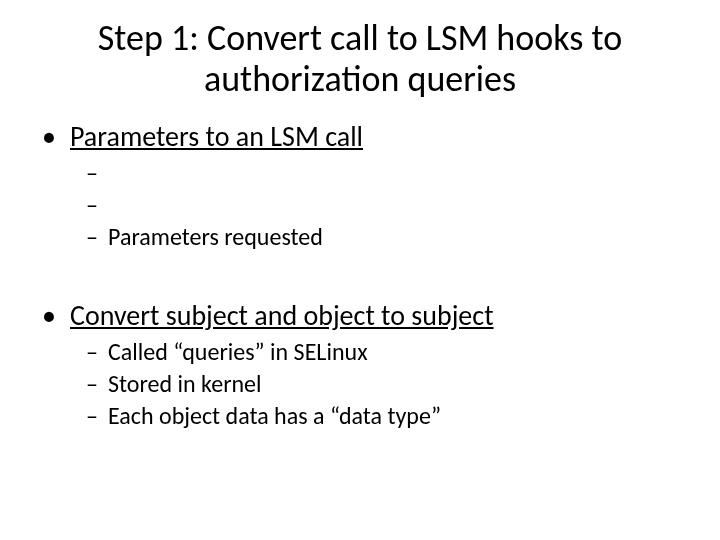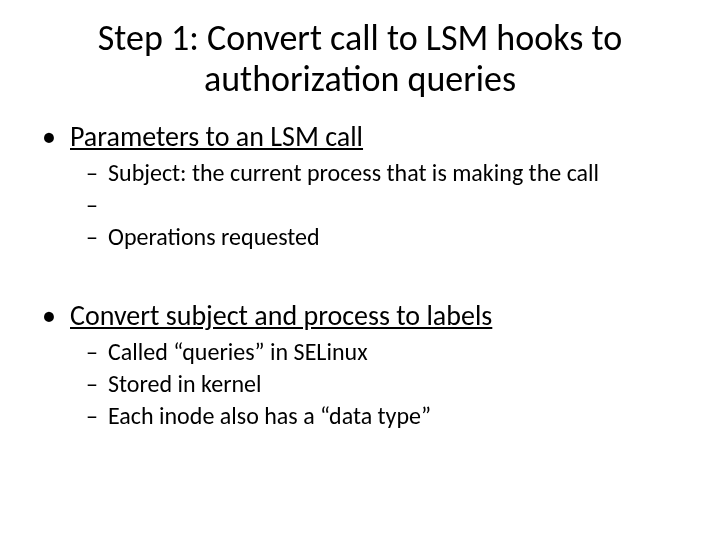--- a/index.html
+++ b/index.html
@@ -71,43 +71,42 @@
   <div class="title">Step 1: Convert call to LSM hooks to authorization queries</div>
 
   <div class="body">
 
     <div class="l1">
       <span class="bullet">•</span>
       <span class="text">Parameters to an LSM call</span>
     </div>
     <div class="l2">
       <span class="dash">–</span>
-      <span class="text">Subject: the current process that is making the call</span>
     </div>
     <div class="l2">
       <span class="dash">–</span>
     </div>
     <div class="l2">
       <span class="dash">–</span>
-      <span class="text">Operations requested</span>
+      <span class="text">Parameters requested</span>
     </div>
 
     <div class="gap"></div>
 
     <div class="l1">
       <span class="bullet">•</span>
-      <span class="text">Convert subject and process to labels</span>
+      <span class="text">Convert subject and object to subject</span>
     </div>
     <div class="l2">
       <span class="dash">–</span>
       <span class="text">Called “queries” in SELinux</span>
     </div>
     <div class="l2">
       <span class="dash">–</span>
       <span class="text">Stored in kernel</span>
     </div>
     <div class="l2">
       <span class="dash">–</span>
-      <span class="text">Each inode also has a “data type”</span>
+      <span class="text">Each object data has a “data type”</span>
     </div>
 
   </div>
 </div>
 
 </body></html>

